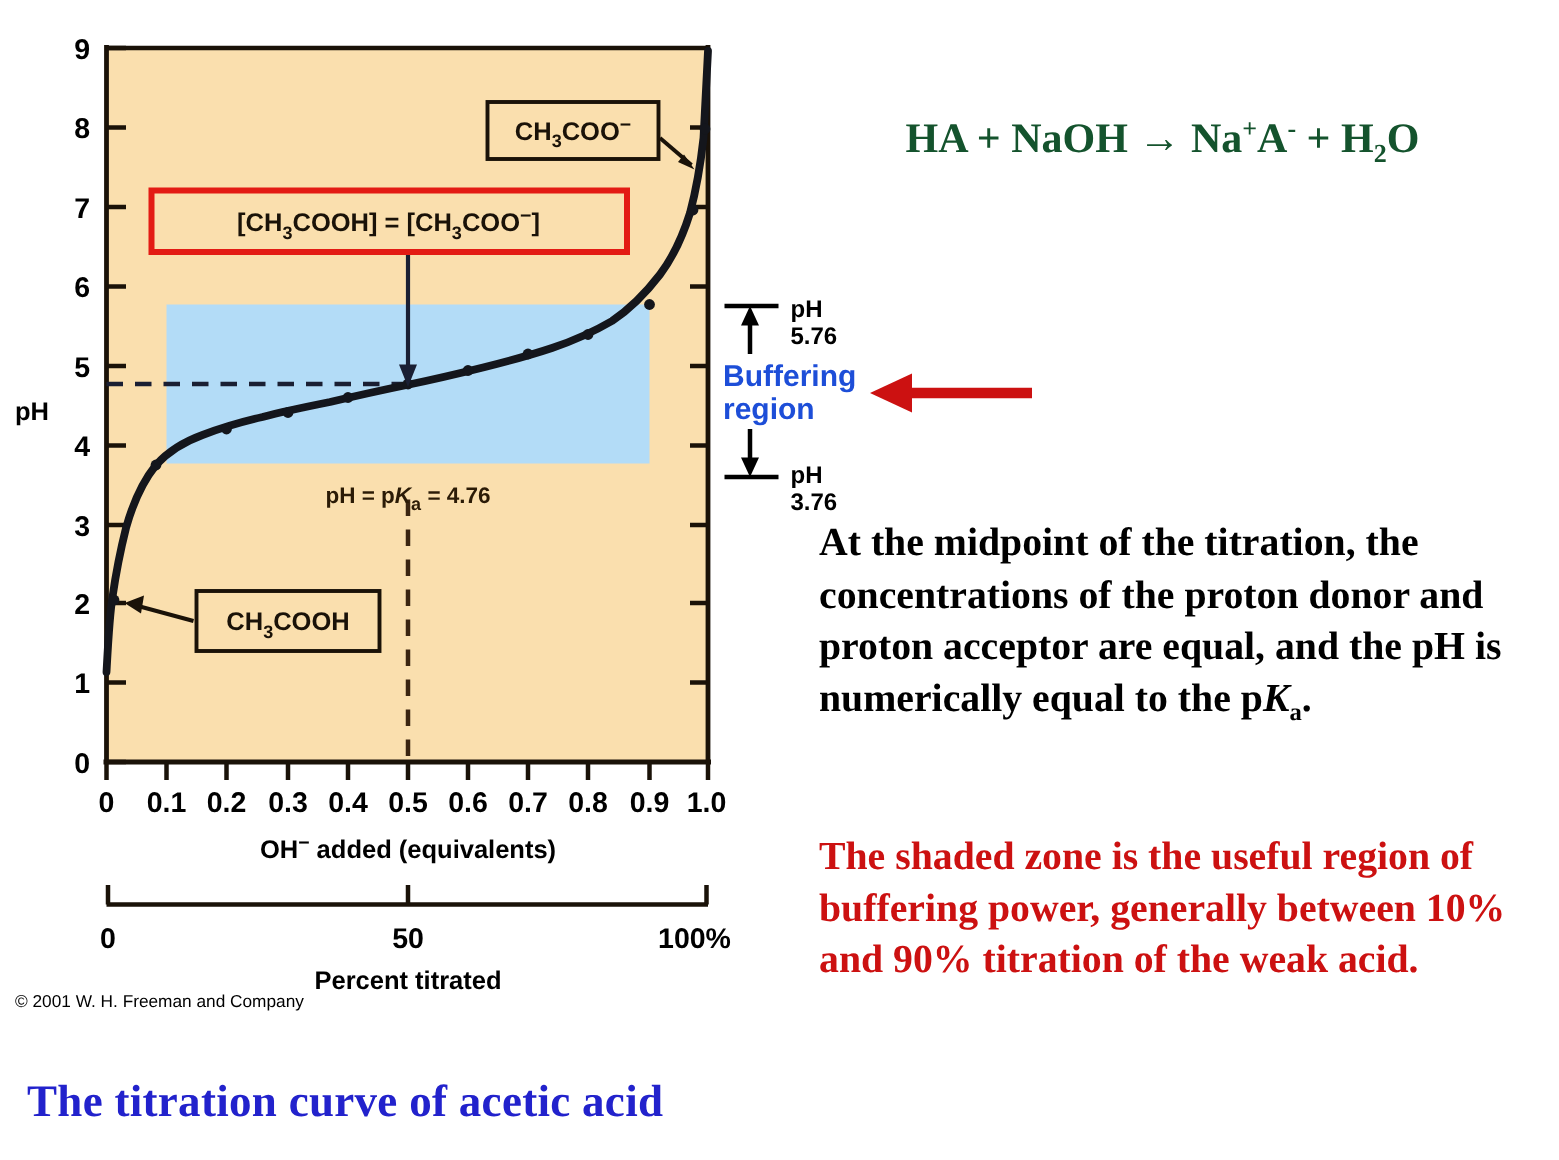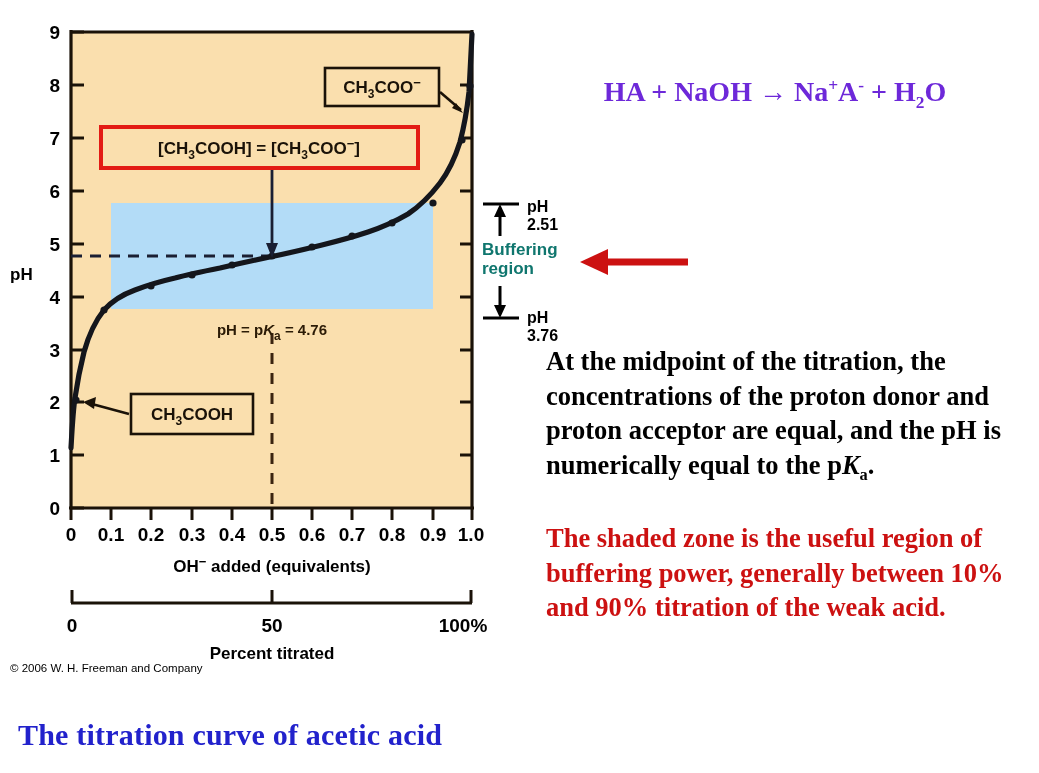--- a/index.html
+++ b/index.html
@@ -98,21 +98,21 @@
   
   #equation {
     position: absolute;
     left: 520px;
     top: 76px;
     width: 510px;
     text-align: center;
     font-family: "Liberation Serif", serif;
     font-weight: bold;
     font-size: 28px;
-    color: #6d28d9;
+    color: #14532d;
     white-space: nowrap;
   }
   #equation sup { font-size: 0.62em; vertical-align: super; }
   #equation sub { font-size: 0.62em; vertical-align: sub; }
 
   #para-black {
     position: absolute;
     left: 546px;
     top: 344px;
     width: 486px;
@@ -121,21 +121,21 @@
     font-size: 26.5px;
     line-height: 1.31;
     color: #000;
   }
   #para-black .ital { font-style: italic; }
   #para-black sub { font-size: 0.62em; vertical-align: sub; }
 
   #para-red {
     position: absolute;
     left: 546px;
-    top: 521px;
+    top: 553px;
     width: 492px;
     font-family: "Liberation Serif", serif;
     font-weight: bold;
     font-size: 26.5px;
     line-height: 1.31;
     color: #cc1111;
   }
 </style>
 </head>
 <body>
@@ -311,34 +311,34 @@
       <line x1="483" y1="318" x2="519" y2="318"></line>
       <line x1="500" y1="210" x2="500" y2="236"></line>
       <line x1="500" y1="286" x2="500" y2="312"></line>
     </g>
     <g fill="#000">
       <polygon points="500,204 494,217 506,217"></polygon>
       <polygon points="500,318 494,305 506,305"></polygon>
     </g>
   </svg>
 
-  <div style="position:absolute;left:527px;top:198px;font-family:'Liberation Sans',sans-serif;font-weight:bold;font-size:16px;color:#000;">pH 2.51</div>
+  <div style="position:absolute;left:527px;top:198px;font-family:'Liberation Sans',sans-serif;font-weight:bold;font-size:16px;color:#000;">pH 5.76</div>
   <div style="position:absolute;left:527px;top:309px;font-family:'Liberation Sans',sans-serif;font-weight:bold;font-size:16px;color:#000;">pH 3.76</div>
-  <div style="position:absolute;left:482px;top:240px;font-family:'Liberation Sans',sans-serif;font-weight:bold;font-size:17px;color:#0f766e;line-height:1.12;">
+  <div style="position:absolute;left:482px;top:240px;font-family:'Liberation Sans',sans-serif;font-weight:bold;font-size:20px;color:#1d4ed8;line-height:1.12;">
     <div>Buffering</div>
     <div>region</div>
   </div>
 
   <svg style="position:absolute;left:578px;top:248px;" width="112" height="28">
     <line x1="26" y1="14" x2="110" y2="14" stroke="#cc1111" stroke-width="7"></line>
     <polygon points="2,14 30,1 30,27" fill="#cc1111"></polygon>
   </svg>
 
   <div id="credit">
-    <div class="c-copy">© 2006 W. H. Freeman and Company</div>
+    <div class="c-copy">© 2001 W. H. Freeman and Company</div>
   </div>
 </div>
 
 <div id="bottom-title">The titration curve of acetic acid</div>
 
 <div id="equation">
   <span>HA</span><span> + </span><span>NaOH</span><span> → </span><span>Na</span><sup>+</sup><span>A</span><sup>-</sup><span> + </span><span>H</span><sub>2</sub><span>O</span>
 </div>
 
 <div id="para-black">

